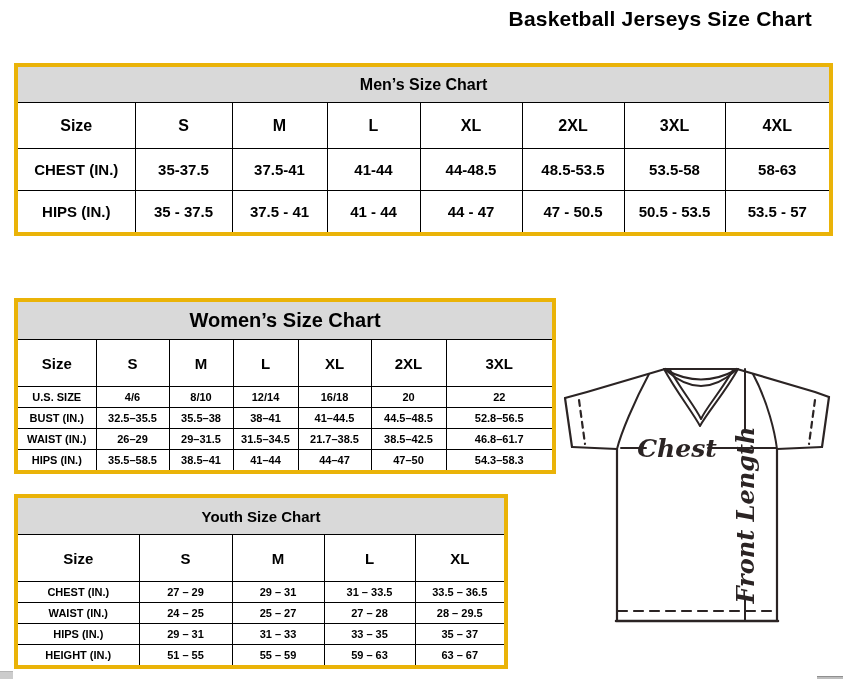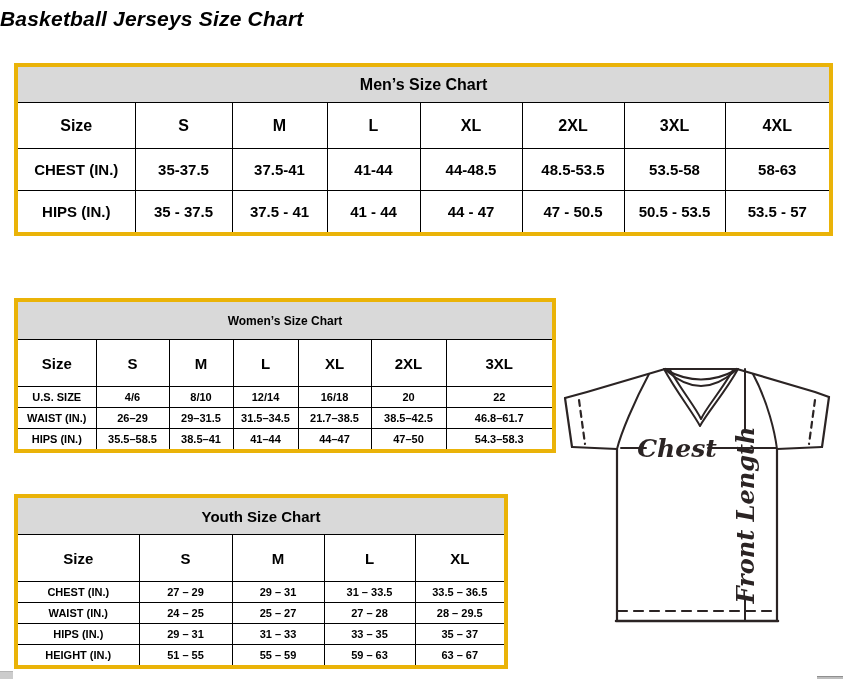--- a/index.html
+++ b/index.html
@@ -1,30 +1,30 @@
 <!DOCTYPE html>
 <html><head>
 <meta charset="utf-8">
 <style>
   html,body{margin:0;padding:0;background:#fff;}
   #page{position:relative;width:843px;height:679px;background:#ffffff;
         font-family:"Liberation Sans",sans-serif;color:#000;overflow:hidden;}
-  .title{position:absolute;top:7px;left:0;width:812px;text-align:left;
-         font-size:21px;font-weight:bold;letter-spacing:0.2px;font-style:italic;}
+  .title{position:absolute;top:7px;left:0;width:812px;text-align:right;
+         font-size:21px;font-weight:bold;letter-spacing:0.2px;}
   table.t{border-collapse:collapse;table-layout:fixed;position:absolute;
           background:#fff;border:4px solid #eab308;}
   table.t td{border:1px solid #000;text-align:center;vertical-align:middle;
              font-weight:bold;padding:0;overflow:hidden;white-space:nowrap;}
   td.hd{background:#d9d9d9;font-size:16px;}
   #mens{left:14px;top:63px;width:815px;}
   #mens td.hd{height:35px;}
   #mens tr.sz td{height:45px;font-size:16px;}
   #mens tr.dr td{height:41px;font-size:15px;}
   #womens{left:14px;top:298px;width:538px;}
-  #womens td.hd{height:37px;font-size:12px;margin-top:32px;}
+  #womens td.hd{height:37px;font-size:20px;margin-top:32px;}
   #womens tr.sz td{height:46px;font-size:15px;}
   #womens tr.dr td{height:20px;font-size:11px;}
   #womens td.lb{font-size:10.5px;}
   #youth{left:14px;top:494px;width:490px;}
   #youth td.hd{height:36px;font-size:15px;}
   #youth tr.sz td{height:46px;font-size:15px;}
   #youth tr.dr td{height:20px;font-size:11px;}
   #youth td.lb{font-size:10.5px;}
   #jersey{position:absolute;left:558px;top:360px;}
   .jtext{font-family:"DejaVu Serif","Liberation Serif",serif;
@@ -115,20 +115,29 @@
     <tr class="dr">
       <td class="lb">U.S. SIZE</td>
       <td>4/6</td>
       <td>8/10</td>
       <td>12/14</td>
       <td>16/18</td>
       <td>20</td>
       <td>22</td>
     </tr>
     <tr class="dr">
+      <td class="lb">BUST (IN.)</td>
+      <td>32.5–35.5</td>
+      <td>35.5–38</td>
+      <td>38–41</td>
+      <td>41–44.5</td>
+      <td>44.5–48.5</td>
+      <td>52.8–56.5</td>
+    </tr>
+    <tr class="dr">
       <td class="lb">WAIST (IN.)</td>
       <td>26–29</td>
       <td>29–31.5</td>
       <td>31.5–34.5</td>
       <td>21.7–38.5</td>
       <td>38.5–42.5</td>
       <td>46.8–61.7</td>
     </tr>
     <tr class="dr">
       <td class="lb">HIPS (IN.)</td>

